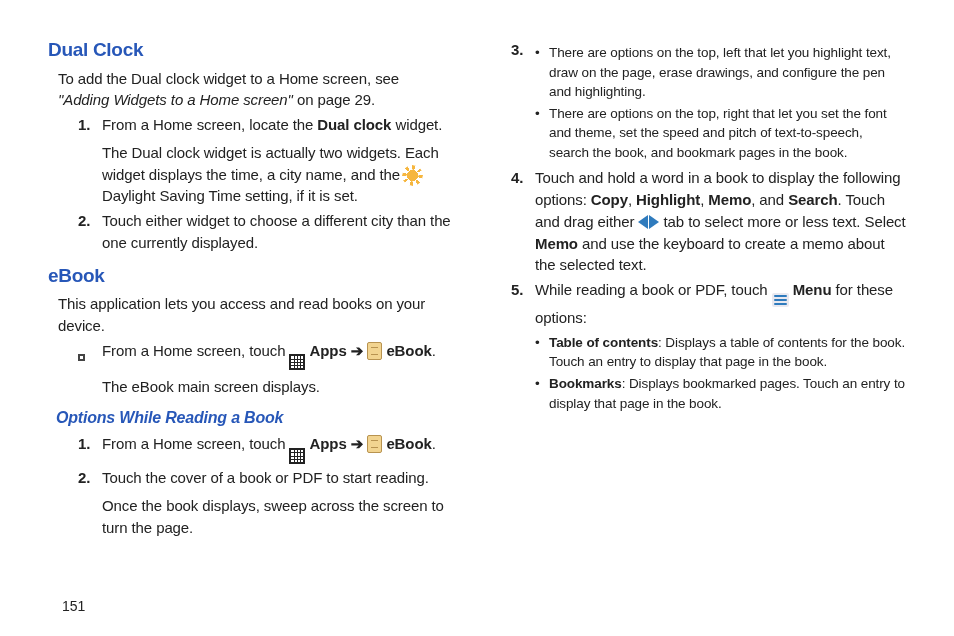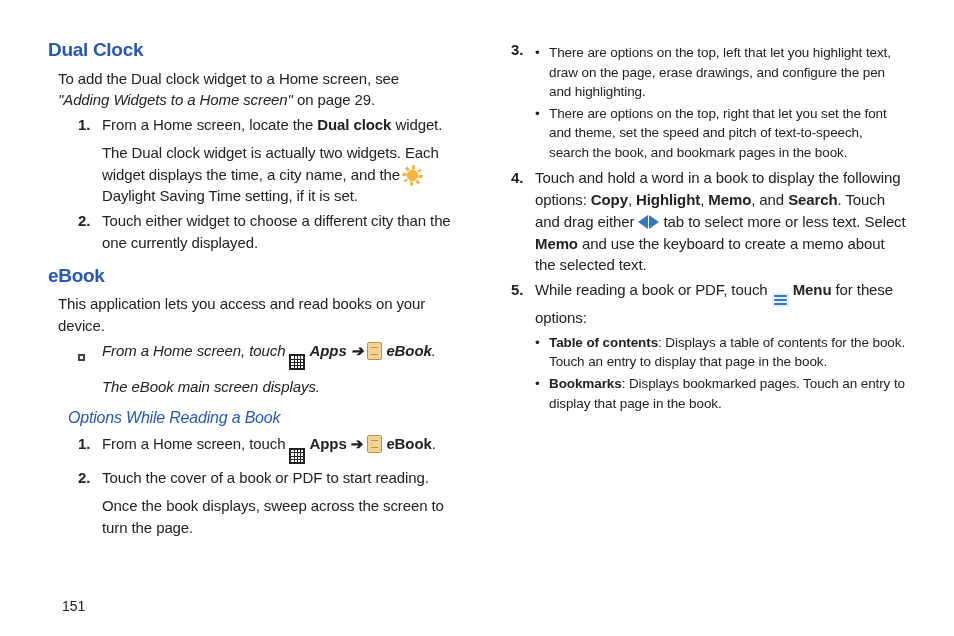--- a/index.html
+++ b/index.html
@@ -25,41 +25,41 @@
   .h-main {
     color: #2757b8;
     font-weight: 800;
     font-size: 19px;
     letter-spacing: -0.3px;
     margin-bottom: 4px;
     font-stretch: condensed;
   }
   .h-sub {
     color: #2757b8;
-    font-weight: 400;
+    font-weight: 700;
     font-style: italic;
     font-size: 16px;
-    margin: 8px 0 4px 20px;
+    margin: 8px 0 4px 8px;
     letter-spacing: -0.2px;
     font-stretch: condensed;
   }
   .para {
     margin: 3px 0 3px 10px;
     font-stretch: condensed;
     letter-spacing: -0.1px;
   }
   .numlist { list-style: none; margin-left: 30px; }
   .numlist > li { display: flex; margin: 3px 0; }
   .numlist > li > .num { font-weight: 700; min-width: 24px; font-stretch: condensed;}
   .numlist > li > .txt { flex:1; font-stretch: condensed; letter-spacing:-0.1px;}
   .bullist { list-style: none; margin-left: 20px; }
   .bullist > li { display: flex; margin: 2px 0; font-size: 13.5px; }
   .bullist > li > .bul { min-width: 14px; }
   .bullist > li > .txt { flex:1; font-stretch: condensed; letter-spacing:-0.1px;}
-  .sqlist { list-style: none; margin-left: 30px; font-style: italic; }
+  .sqlist { list-style: none; margin-left: 30px; }
   .sqlist > li { display:flex; margin: 3px 0; }
   .sqlist > li > .sq { min-width: 24px; position:relative; top:5px;}
   .sqlist > li > .sq .box {
     width: 7px; height: 7px; border: 2px solid #444; display:inline-block;
   }
   .sqlist > li > .txt { flex:1; font-stretch: condensed; letter-spacing:-0.1px;}
   b { font-weight: 700; }
   .icon {
     display: inline-block;
     vertical-align: -3px;

